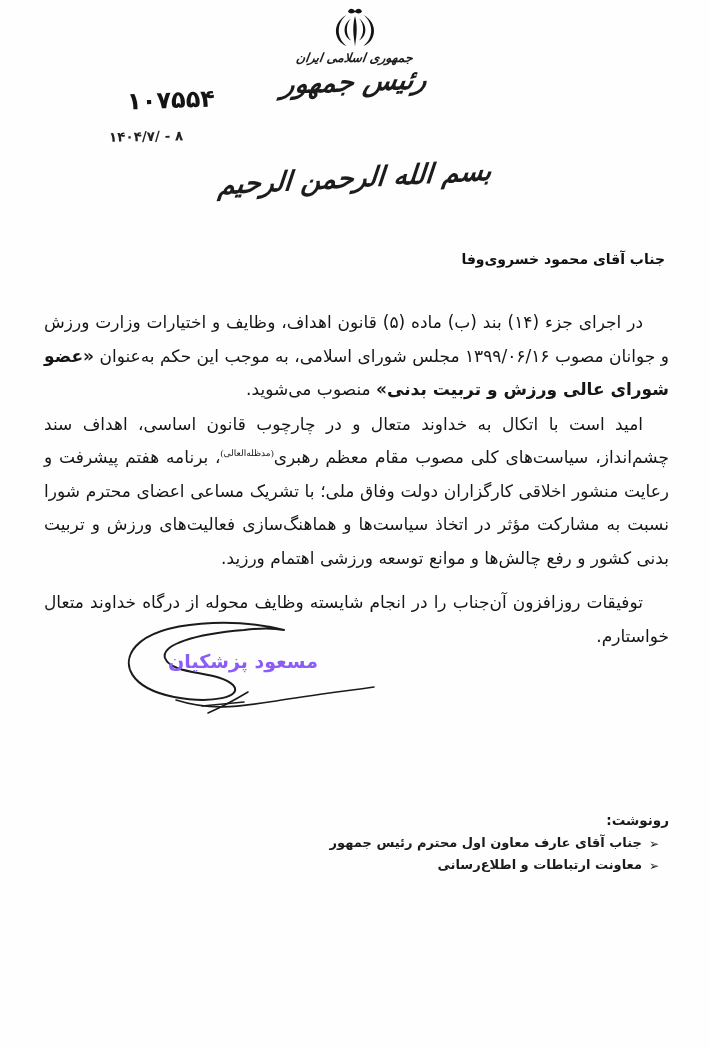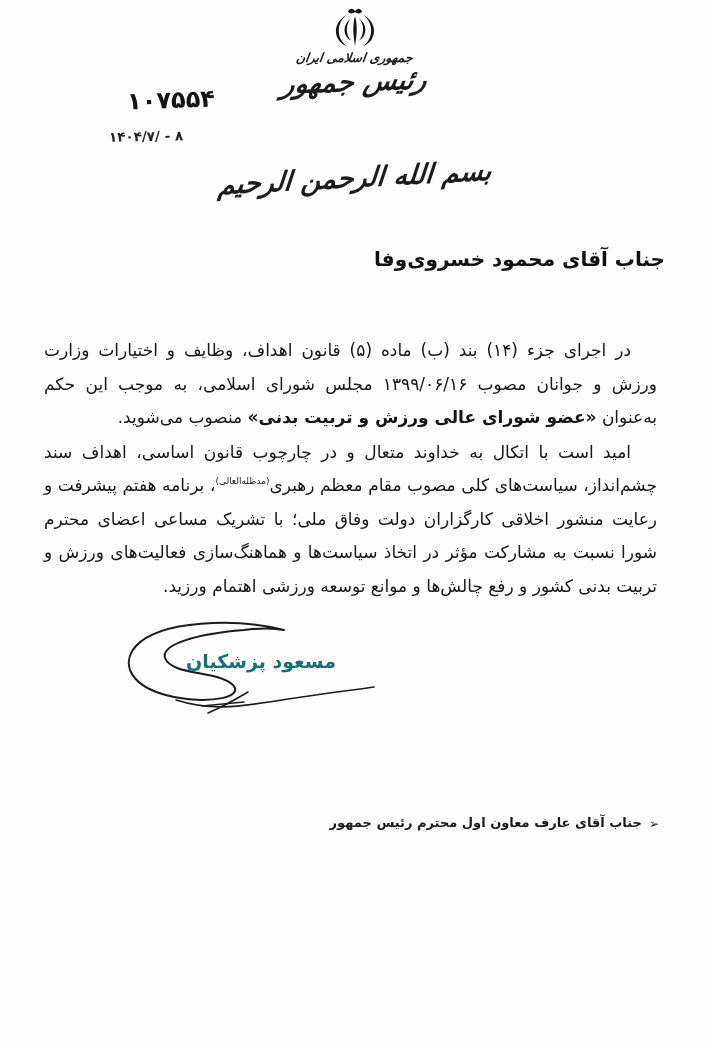--- a/index.html
+++ b/index.html
@@ -46,40 +46,40 @@
   .bismillah{
     position:absolute;left:200px;top:162px;width:310px;
     text-align:center;font-size:27px;font-weight:bold;font-style:italic;
     transform:rotate(-3deg) skewX(-8deg);
     direction:rtl;
   }
   
   .recipient{
     position:absolute;right:44px;top:246px;
     direction:rtl;text-align:left;
-    font-size:20px;font-weight:bold;line-height:27px;color:#111;
+    font-size:14px;font-weight:bold;line-height:27px;color:#111;
   }
   
   .body-text{
-    position:absolute;left:44px;right:52px;top:306px;
+    position:absolute;left:44px;right:40px;top:306px;
     direction:rtl;text-align:justify;
-    font-size:17px;line-height:33.5px;color:#161616;margin-top:28px;
+    font-size:17px;line-height:33.5px;color:#161616;
   }
   .body-text p{margin:0;text-indent:26px;}
   .body-text p + p{margin-top:1px;}
   .body-text p.closing{margin-top:11px;}
   .body-text b{font-weight:bold;}
-  sup.honorific{font-size:9px;vertical-align:super;line-height:0;}
+  sup.honorific{font-size:9px;vertical-align:super;line-height:0;font-family:Liberation Serif, serif;}
   
   .signature{position:absolute;left:116px;top:614px;width:270px;height:105px;}
   .signature svg{position:absolute;left:0;top:0;width:270px;height:105px;}
   .signature .name{
-    position:absolute;left:70px;top:36px;width:150px;
+    position:absolute;left:52px;top:36px;width:150px;
     text-align:center;direction:rtl;
-    font-size:19px;font-weight:bold;color:#0f766e;
+    font-size:19px;font-weight:bold;color:#8b5cf6;
   }
   
   .cc{
     position:absolute;right:40px;top:812px;
     direction:rtl;text-align:right;color:#1a1a1a;
   }
   .cc .cc-heading{font-size:13.5px;font-weight:bold;margin:0 0 4px 0;}
   .cc ul{list-style:none;margin:0;padding:0 10px 0 0;}
   .cc li{font-size:13px;line-height:22px;font-weight:bold;margin-left:40px;}
   .cc .bullet{display:inline-block;margin-left:7px;font-size:12px;transform:translateY(1px);}
@@ -111,31 +111,34 @@
 
   <div class="bismillah">بسم الله الرحمن الرحیم</div>
 
   <div class="recipient">
     <div>جناب آقای محمود خسروی‌وفا</div>
   </div>
 
   <div class="body-text">
     <p><span>در اجرای جزء (۱۴) بند (ب) ماده (۵) قانون اهداف، وظایف و اختیارات وزارت ورزش و جوانان مصوب ۱۳۹۹/۰۶/۱۶ مجلس شورای اسلامی، به موجب این حکم به‌عنوان </span><b>«عضو شورای عالی ورزش و تربیت بدنی»</b><span> منصوب می‌شوید.</span></p>
     <p><span>امید است با اتکال به خداوند متعال و در چارچوب قانون اساسی، اهداف سند چشم‌انداز، سیاست‌های کلی مصوب مقام معظم رهبری</span><sup class="honorific">(مدظله‌العالی)</sup><span>، برنامه هفتم پیشرفت و رعایت منشور اخلاقی کارگزاران دولت وفاق ملی؛ با تشریک مساعی اعضای محترم شورا نسبت به مشارکت مؤثر در اتخاذ سیاست‌ها و هماهنگ‌سازی فعالیت‌های ورزش و تربیت بدنی کشور و رفع چالش‌ها و موانع توسعه ورزشی اهتمام ورزید.</span></p>
+    <p class="closing">توفیقات روزافزون آن‌جناب را در انجام شایسته وظایف محوله از درگاه خداوند متعال خواستارم.</p>
   </div>
 
   <div class="signature">
     <svg viewBox="0 0 270 105" xmlns="http://www.w3.org/2000/svg">
       <path d="M168 16 C120 4 44 6 20 32 C4 50 14 74 58 83 C96 90 128 83 117 71 C102 56 56 62 49 44 C45 31 78 20 128 16 C143 14 158 14 168 16" fill="none" stroke="#1b1b1b" stroke-width="2" stroke-linecap="round"></path>
       <path d="M60 86 C95 97 120 93 160 87 C190 82 230 77 258 73" fill="none" stroke="#1b1b1b" stroke-width="1.6" stroke-linecap="round"></path>
       <path d="M92 99 C108 92 122 84 132 78" fill="none" stroke="#1b1b1b" stroke-width="1.6" stroke-linecap="round"></path>
       <path d="M86 92 L128 88" fill="none" stroke="#1b1b1b" stroke-width="1.6" stroke-linecap="round"></path>
     </svg>
     <div class="name">مسعود پزشکیان</div>
   </div>
 
   <div class="cc">
+    <p class="cc-heading">رونوشت:</p>
     <ul>
       <li><span class="bullet">➢</span><span>جناب آقای عارف معاون اول محترم رئیس جمهور</span></li>
+      <li><span class="bullet">➢</span><span>معاونت ارتباطات و اطلاع‌رسانی</span></li>
     </ul>
   </div>
 
 </div>
 
 </body></html>

